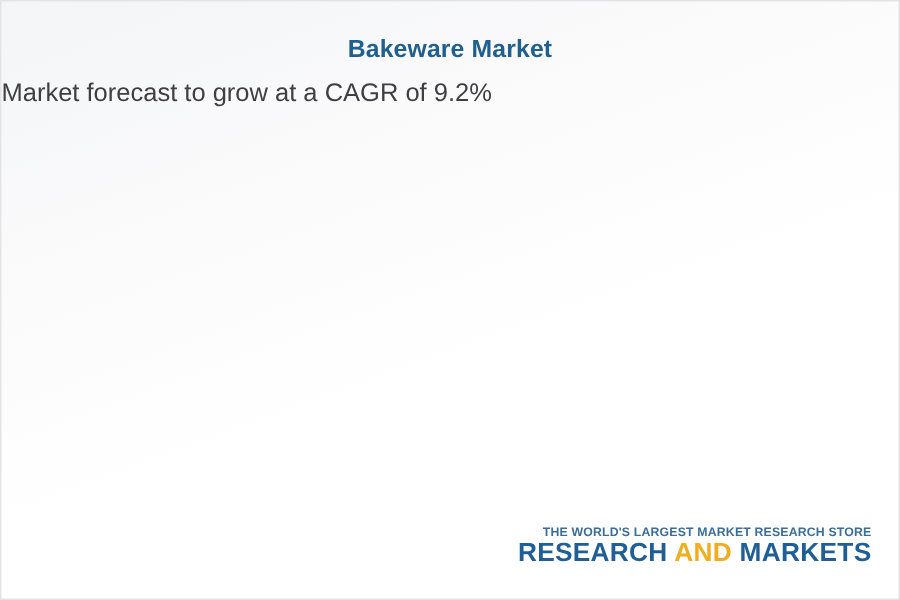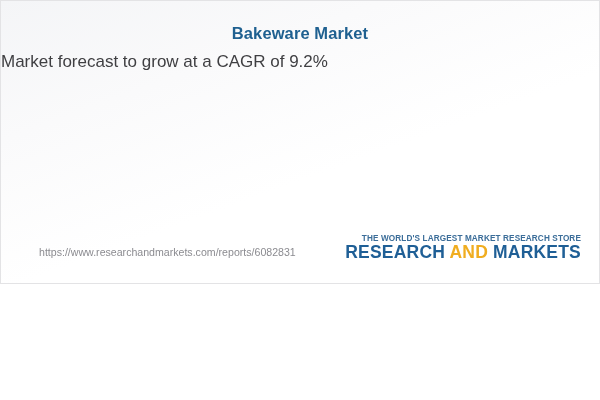--- a/index.html
+++ b/index.html
@@ -10,21 +10,21 @@
     width: 600px;
     height: 400px;
     overflow: hidden;
     font-family: "Liberation Sans", sans-serif;
     background: #ffffff;
   }
 
   #card {
     position: relative;
     width: 600px;
-    height: 284px;
+    height: 400px;
     box-sizing: border-box;
     border: 1px solid #e3e3e5;
     background: linear-gradient(160deg, #f4f5f7 0%, #fafafb 28%, #ffffff 58%, #ffffff 100%);
     text-decoration: underline;
   }
 
   
   #chart-title {
     position: absolute;
     left: 0;
@@ -123,20 +123,19 @@
       
 
       
 
       
     </div>
 
   </div>
 
   <div id="footer">
-    <div id="source-url">https://www.researchandmarkets.com/reports/6082831</div>
     <div id="logo">
       <div id="logo-tag">THE WORLD'S LARGEST MARKET RESEARCH STORE</div>
       <div id="logo-main"><span>RESEARCH </span><span class="and">AND</span><span> MARKETS</span></div>
     </div>
   </div>
 
 </div>
 
 </body></html>

